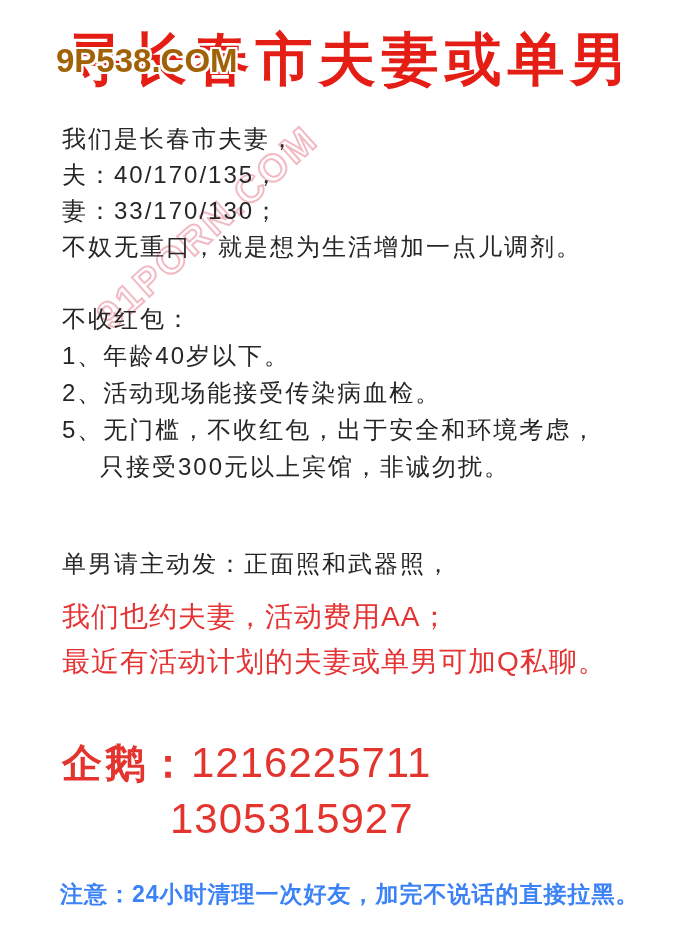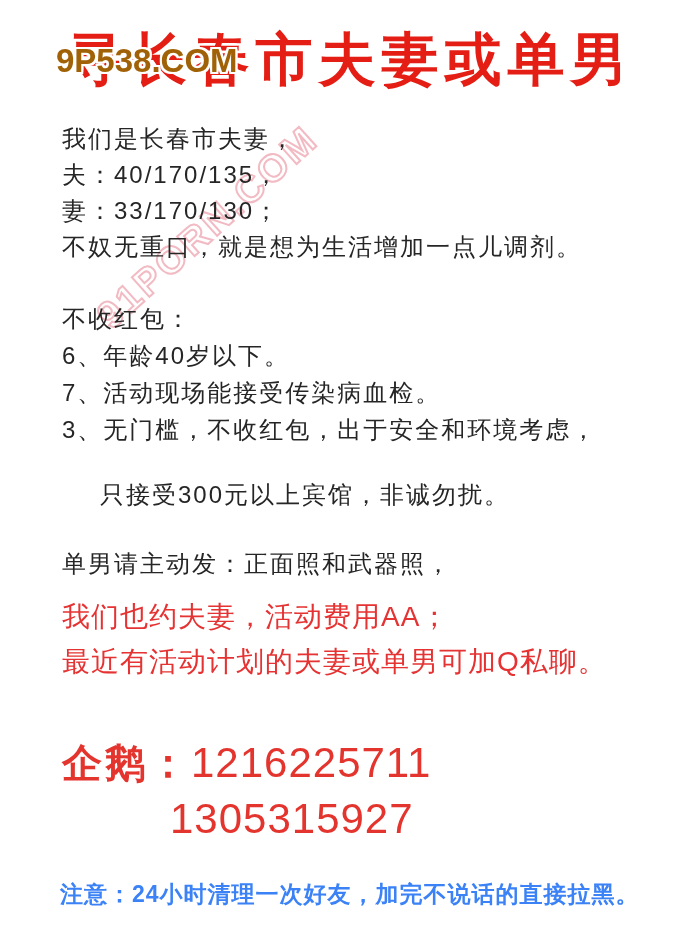--- a/index.html
+++ b/index.html
@@ -72,21 +72,21 @@
     font-weight: 400;
     letter-spacing: 2px;
     color: #262626;
     line-height: 36px;
   }
   .intro          { top: 121px; }
   .req            { top: 300px; line-height: 37px; }
   .req .line      { line-height: 37px; }
   .photo          { top: 513px; line-height: 38px; margin-top: 32px; }
   .photo .line    { line-height: 38px; }
-  .indent         { padding-left: 38px; margin-top: 28px; }
+  .indent         { padding-left: 38px; }
   
   .rednotes {
     top: 594px;
   }
   .rednotes .line {
     font-size: 28px;
     font-weight: 500;
     letter-spacing: 1px;
     color: #e53232;
     line-height: 45px;
@@ -131,23 +131,23 @@
 
   <div class="block intro body-text">
     <div class="line">我们是长春市夫妻，</div>
     <div class="line">夫：40/170/135，</div>
     <div class="line">妻：33/170/130；</div>
     <div class="line">不奴无重口，就是想为生活增加一点儿调剂。</div>
   </div>
 
   <div class="block req body-text">
     <div class="line">不收红包：</div>
-    <div class="line">6、年龄40岁以下。</div>
-    <div class="line">7、活动现场能接受传染病血检。</div>
-    <div class="line">3、无门槛，不收红包，出于安全和环境考虑，</div>
+    <div class="line">1、年龄40岁以下。</div>
+    <div class="line">2、活动现场能接受传染病血检。</div>
+    <div class="line">5、无门槛，不收红包，出于安全和环境考虑，</div>
     <div class="line indent">只接受300元以上宾馆，非诚勿扰。</div>
   </div>
 
   <div class="block photo body-text">
     <div class="line">单男请主动发：正面照和武器照，</div>
   </div>
 
   <div class="block rednotes">
     <div class="line">我们也约夫妻，活动费用AA；</div>
     <div class="line">最近有活动计划的夫妻或单男可加Q私聊。</div>

